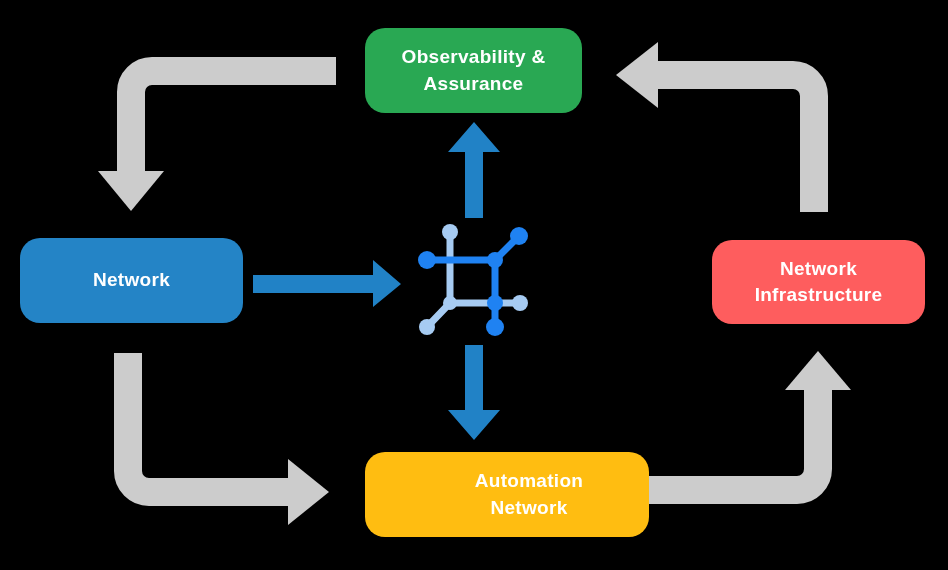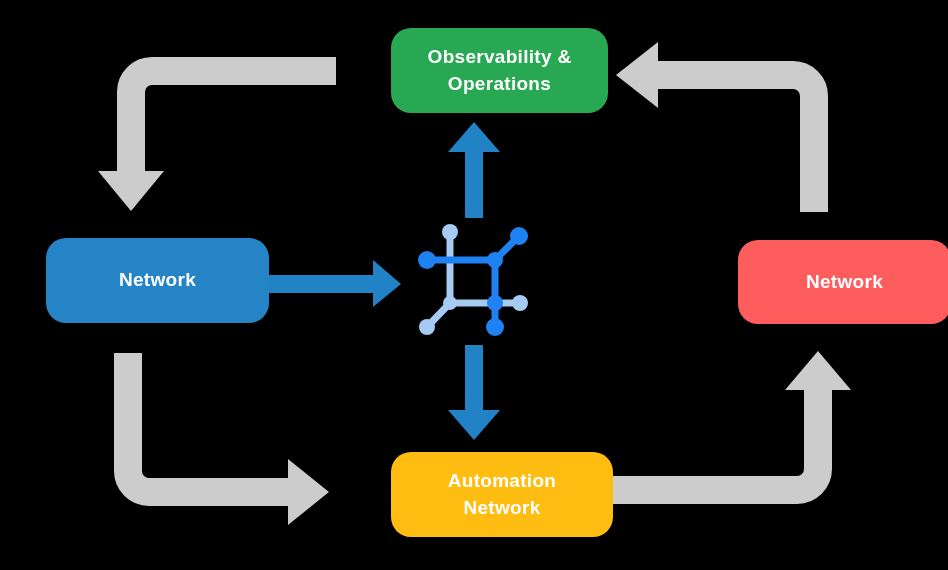--- a/index.html
+++ b/index.html
@@ -11,27 +11,27 @@
     font-family:"Liberation Sans", sans-serif;
   }
   .layer{position:absolute;left:0;top:0;}
   .node{
     position:absolute;
     border-radius:20px;
     display:flex;flex-direction:column;
     align-items:center;justify-content:center;
     color:var(--node-text,#fff);
     font-size:19px;font-weight:600;letter-spacing:.3px;
-    line-height:1.38;text-align:center;margin-left:26px;
+    line-height:1.38;text-align:center;
   }
   .node span{display:block;}
   .node-green{left:365px;top:28px;width:217px;height:85px;background:var(--node-green);}
   .node-blue{left:20px;top:238px;width:223px;height:85px;background:var(--node-blue);}
   .node-red{left:712px;top:240px;width:213px;height:84px;background:var(--node-red);}
-  .node-yellow{left:365px;top:452px;width:222px;height:85px;background:var(--node-yellow);}
+  .node-yellow{left:365px;top:452px;width:240px;height:85px;background:var(--node-yellow);padding-left:44px;}
   .pipe{fill:none;stroke:var(--arrow-gray);stroke-width:28px;}
   .ghead{fill:var(--arrow-gray);}
   .barrow{fill:var(--arrow-blue);}
   .ic-l{stroke:var(--icon-light);stroke-width:7px;fill:none;stroke-linecap:round;}
   .ic-d{stroke:var(--icon-dark);stroke-width:7px;fill:none;stroke-linecap:round;}
   .ic-lc{fill:var(--icon-light);}
   .ic-dc{fill:var(--icon-dark);}
 </style>
 </head>
 <body>
@@ -78,29 +78,30 @@
       <circle class="ic-dc" cx="427" cy="260" r="9"></circle>
       <circle class="ic-dc" cx="519" cy="236" r="9"></circle>
       <circle class="ic-dc" cx="495" cy="327" r="9"></circle>
       <circle class="ic-dc" cx="495" cy="260" r="8"></circle>
       <circle class="ic-dc" cx="495" cy="303" r="8"></circle>
     </g>
   </svg>
 
   <div class="node node-green">
     <span>Observability &amp;</span>
-    <span>Operations</span>
+    <span>Assurance</span>
   </div>
 
   <div class="node node-blue">
     <span>Network</span>
   </div>
 
   <div class="node node-red">
     <span>Network</span>
+    <span>Infrastructure</span>
   </div>
 
   <div class="node node-yellow">
     <span>Automation</span>
     <span>Network</span>
   </div>
 
 </div>
 
 </body></html>

